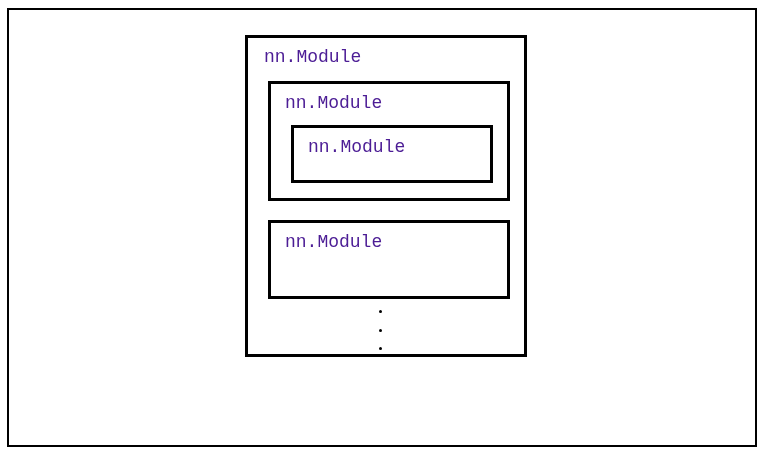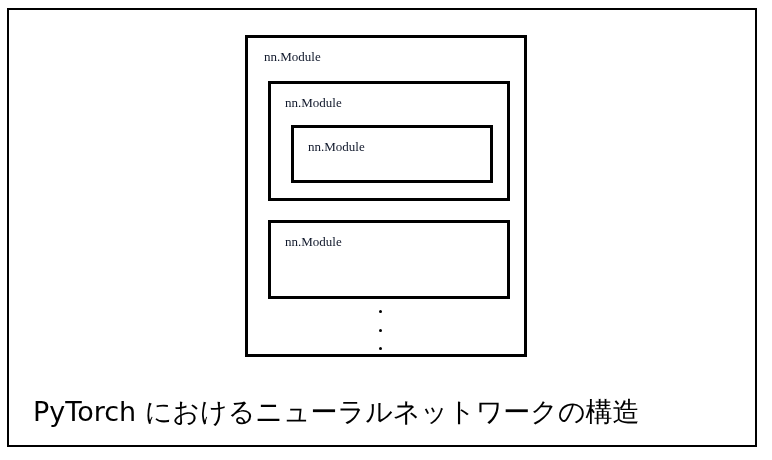--- a/index.html
+++ b/index.html
@@ -31,24 +31,24 @@
 
   
   .module-box {
     position: absolute;
     box-sizing: border-box;
     background: #ffffff;
     border: 3px solid #000000;
   }
   .module-label {
     position: absolute;
-    font-family: Liberation Serif, serif;
-    font-size: 13px;
+    font-family: Liberation Mono, monospace;
+    font-size: 18px;
     line-height: 22px;
-    color: #0f172a;
+    color: #4c1d95;
     white-space: nowrap;
     letter-spacing: 0px;
   }
 
   
   #module-outer {
     left: 236px;
     top: 25px;
     width: 282px;
     height: 322px;
@@ -148,16 +148,15 @@
         <span class="module-label">nn.Module</span>
       </div>
 
       <div id="vertical-ellipsis">
         <span class="dot"></span>
         <span class="dot"></span>
         <span class="dot"></span>
       </div>
     </div>
 
-    <div id="figure-caption">PyTorch におけるニューラルネットワークの構造</div>
 
   </div>
 </div>
 
 </body></html>

